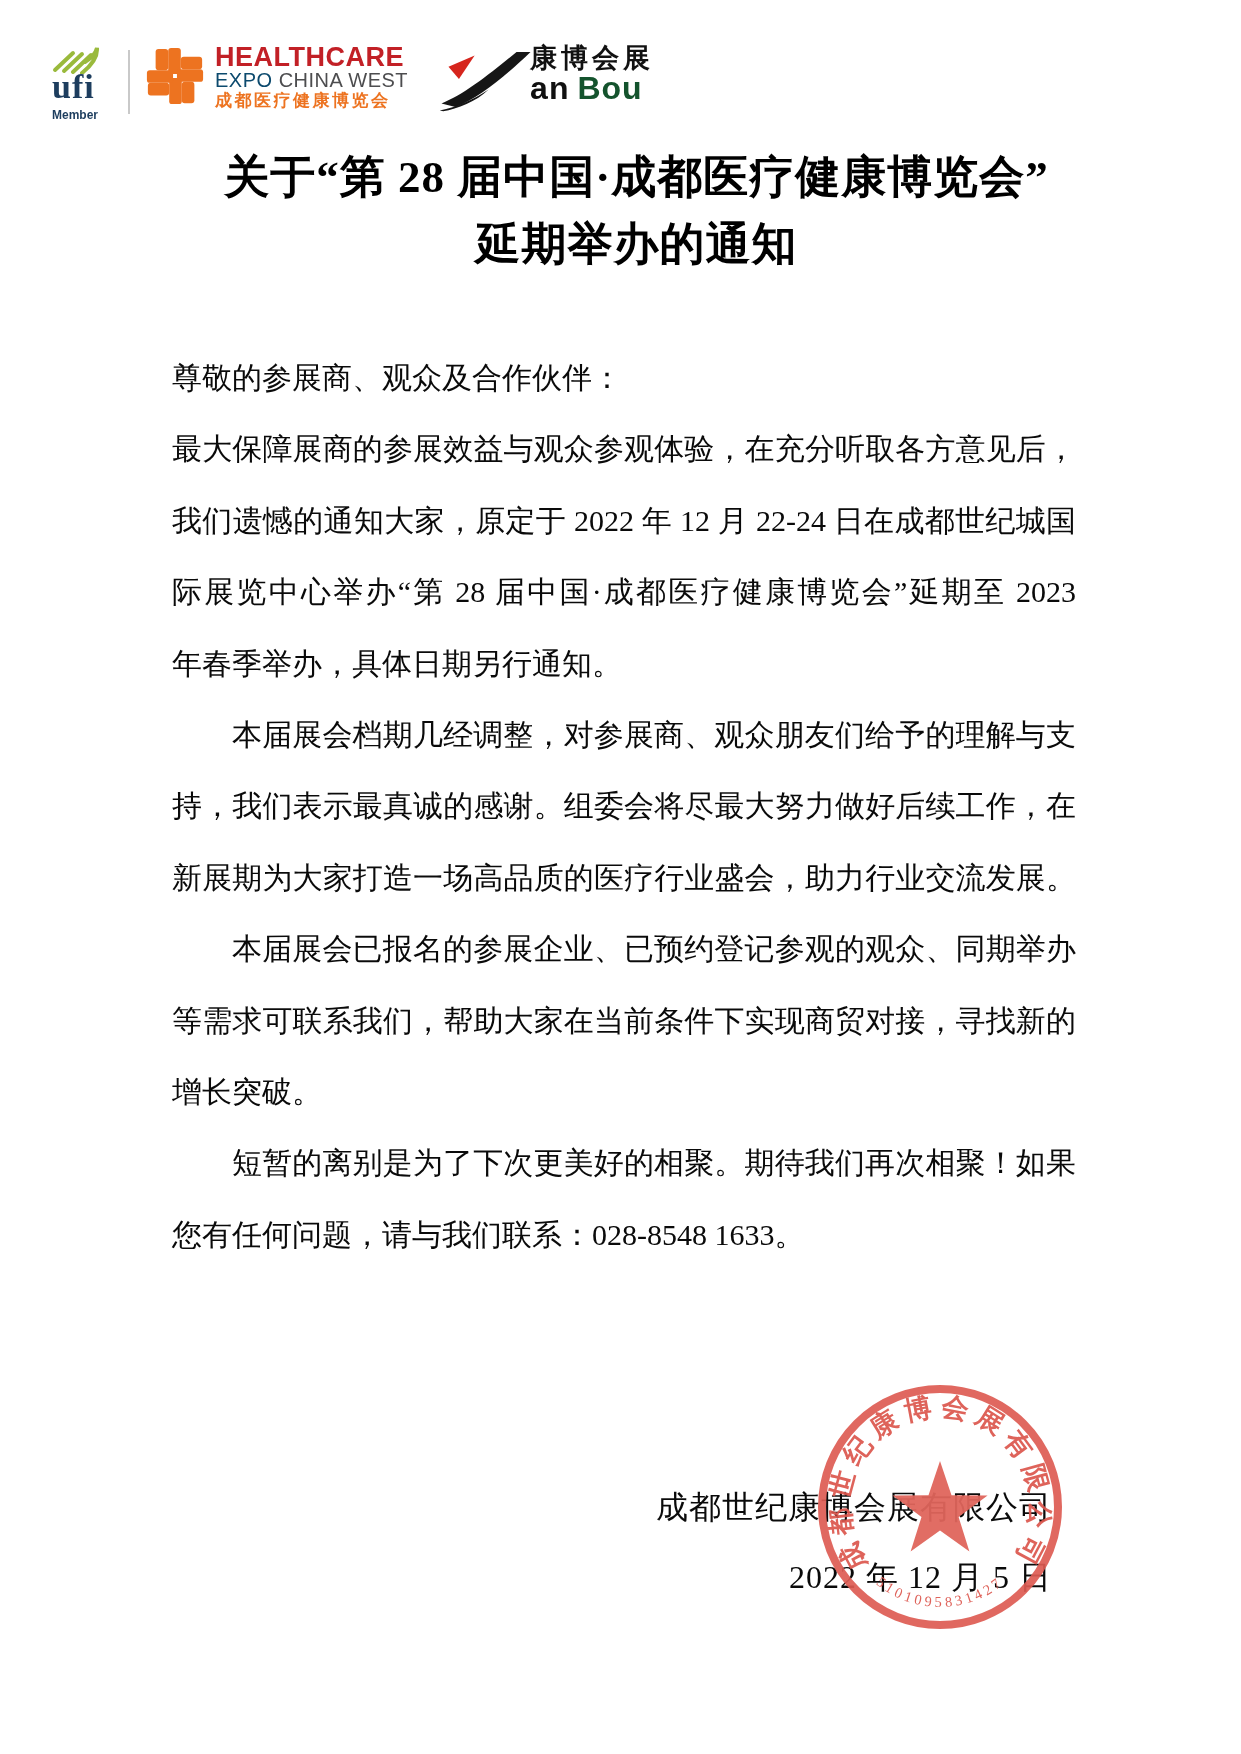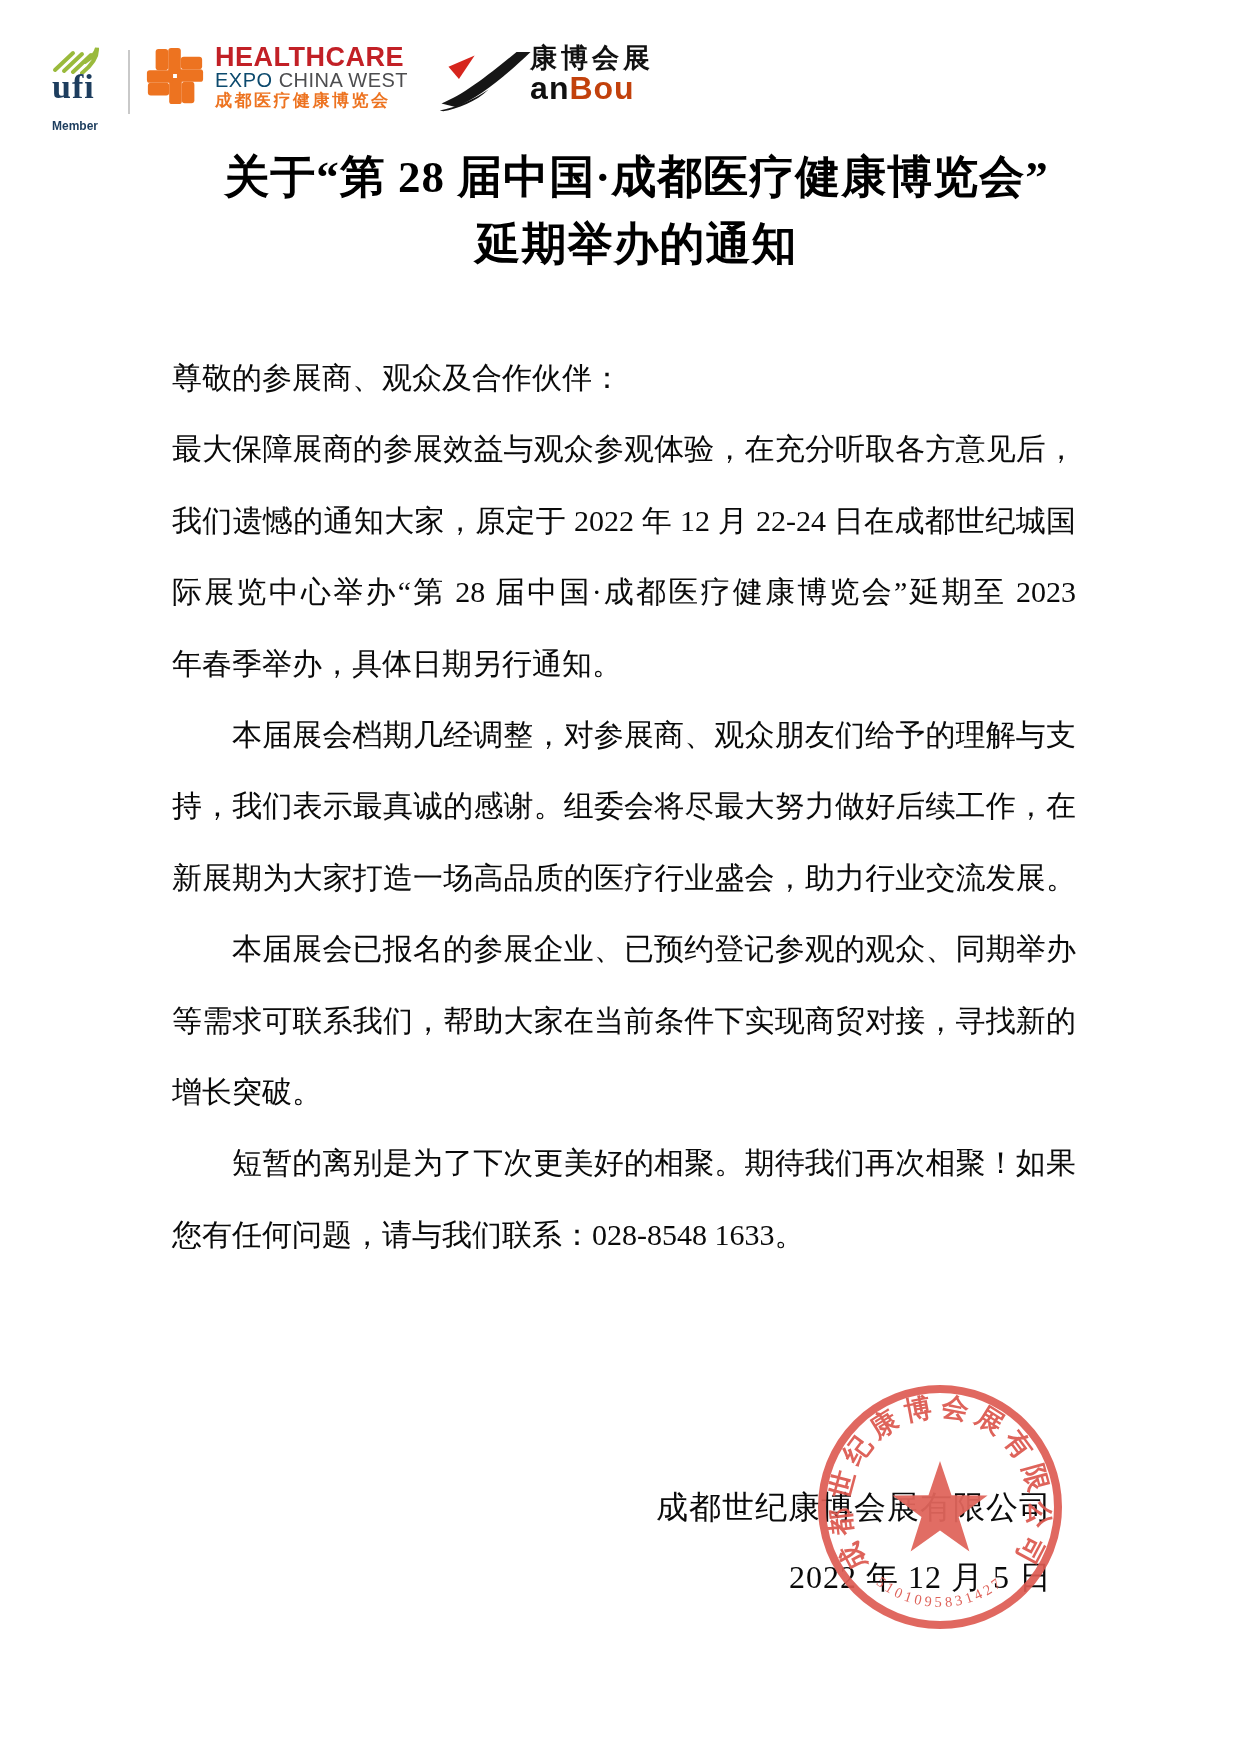--- a/index.html
+++ b/index.html
@@ -11,33 +11,33 @@
     background:#ffffff;
     font-family:"Liberation Serif","DejaVu Serif",serif;
     color:#0a0a0a;
     overflow:hidden;
   }
 
   
   .logos { position:absolute; top:44px; left:52px; display:flex; align-items:flex-start; }
   .ufi-block { display:flex; flex-direction:column; align-items:flex-start; width:66px; }
   .ufi-word { font-family:"Liberation Serif",serif; font-weight:bold; font-size:34px; line-height:30px; color:#1d3d5e; letter-spacing:1px; margin-top:-2px; }
-  .ufi-member { font-family:"Liberation Sans",sans-serif; font-weight:bold; font-size:12px; color:#1d3d5e; margin-top:17px;text-align:center; }
+  .ufi-member { font-family:"Liberation Sans",sans-serif; font-weight:bold; font-size:12px; color:#1d3d5e; margin-top:6px;text-align:center; }
   .logo-divider { width:2px; height:64px; background:#c9c9c9; margin:6px 14px 0 10px; }
   .hc-wrap { display:flex; align-items:flex-start; }
   .hc-text { margin-left:9px; font-family:"Liberation Sans",sans-serif; }
   .hc-title { font-weight:bold; font-size:27px; line-height:26px; color:#c22026; letter-spacing:.5px; }
   .hc-sub { font-size:20px; line-height:20px; letter-spacing:.5px; color:#4d4d4f; font-stretch:condensed; }
   .hc-sub .expo { color:#0c4a6e; }
   .hc-cn { font-weight:bold; font-size:17px; line-height:20px; color:#ed7320; letter-spacing:2.5px; margin-top:1px; }
   .kanbou { display:flex; align-items:flex-start; margin-left:30px; }
   .kb-text { margin-left:-4px; font-family:"Liberation Sans",sans-serif; }
   .kb-cn { font-weight:bold; font-size:27px; line-height:28px; color:#111; letter-spacing:4px; }
   .kb-latin { font-weight:bold; font-size:32px; line-height:32px; color:#111; letter-spacing:1px; }
-  .kb-latin .bou { color:#c2410c; margin-left:0; }
+  .kb-latin .bou { color:#14532d; margin-left:8px; }
 
   
   .doc-title { position:absolute; top:144px; left:16px; width:100%; text-align:center;
     font-weight:bold; font-size:45px; line-height:67px; letter-spacing:1px; color:#000; }
 
   
   .body-text { position:absolute; left:172px; top:342px; width:904px; font-size:30px; color:#0a0a0a; }
   .line { height:71.4px; line-height:71.4px; }
   .indent { text-indent:2em; }
   .j { text-align:justify; text-align-last:justify; }

